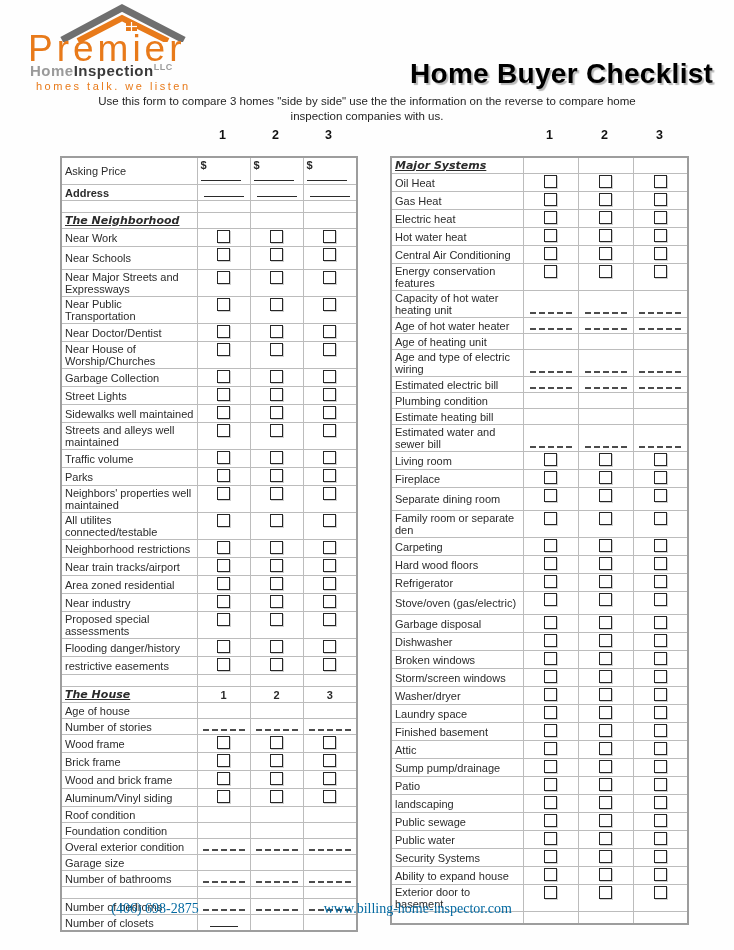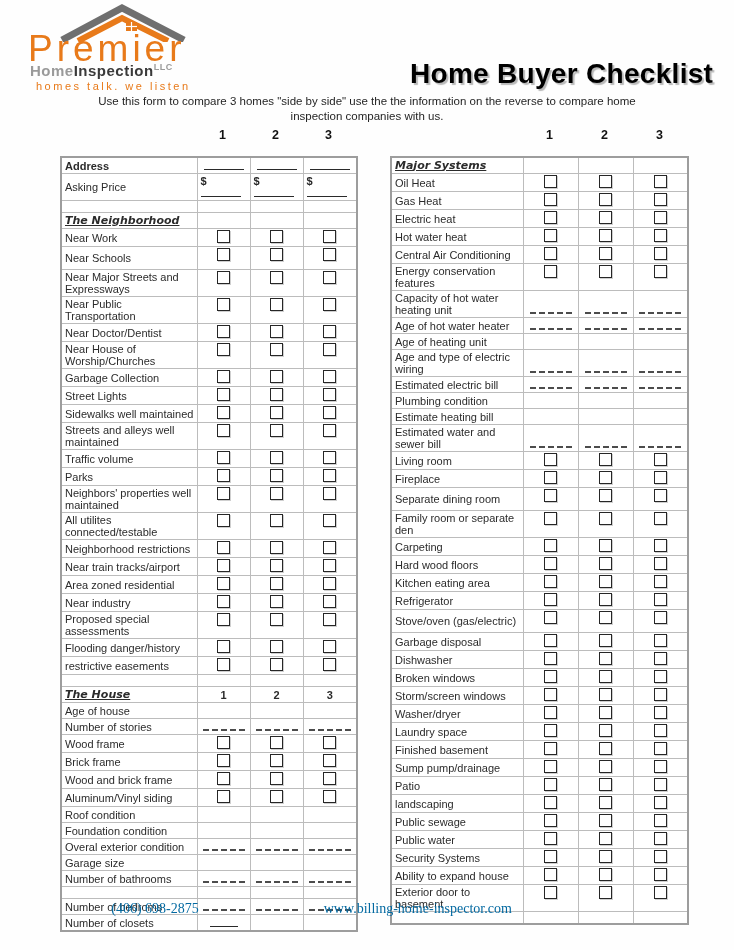--- a/index.html
+++ b/index.html
@@ -99,30 +99,30 @@
 
   <table class="cmp" id="table-left">
     <colgroup>
         <col style="width:136px">
         <col style="width:53px">
         <col style="width:53px">
         <col style="width:54px">
       </colgroup>
     <tbody id="tbody-left">
         <tr>
+          <td class="lbl">Asking Price</td>
+          <td class="v vb" style="text-align: left;"><span class="dollar">$</span><span class="line"></span></td>
+          <td class="v vb" style="text-align: left;"><span class="dollar">$</span><span class="line"></span></td>
+          <td class="v vb" style="text-align: left;"><span class="dollar">$</span><span class="line"></span></td>
+        </tr>
+        <tr>
           <td class="lbl b">Address</td>
           <td class="v vb"><span class="line"></span></td>
           <td class="v vb"><span class="line"></span></td>
           <td class="v vb"><span class="line"></span></td>
-        </tr>
-        <tr>
-          <td class="lbl">Asking Price</td>
-          <td class="v vb" style="text-align: left;"><span class="dollar">$</span><span class="line"></span></td>
-          <td class="v vb" style="text-align: left;"><span class="dollar">$</span><span class="line"></span></td>
-          <td class="v vb" style="text-align: left;"><span class="dollar">$</span><span class="line"></span></td>
         </tr>
         <tr class="spacer">
           <td class="lbl"></td>
           <td class="v"></td>
           <td class="v"></td>
           <td class="v"></td>
         </tr>
         <tr>
           <td class="lbl section-label">The Neighborhood</td>
           <td class="v"></td>
@@ -482,26 +482,20 @@
           <td class="v"><span class="cb"></span></td>
           <td class="v"><span class="cb"></span></td>
         </tr>
         <tr>
           <td class="lbl">Hard wood floors</td>
           <td class="v"><span class="cb"></span></td>
           <td class="v"><span class="cb"></span></td>
           <td class="v"><span class="cb"></span></td>
         </tr>
         <tr>
-          <td class="lbl">Kitchen eating area</td>
-          <td class="v"><span class="cb"></span></td>
-          <td class="v"><span class="cb"></span></td>
-          <td class="v"><span class="cb"></span></td>
-        </tr>
-        <tr>
           <td class="lbl">Refrigerator</td>
           <td class="v"><span class="cb"></span></td>
           <td class="v"><span class="cb"></span></td>
           <td class="v"><span class="cb"></span></td>
         </tr>
         <tr class="tall">
           <td class="lbl">Stove/oven (gas/electric)</td>
           <td class="v"><span class="cb"></span></td>
           <td class="v"><span class="cb"></span></td>
           <td class="v"><span class="cb"></span></td>
@@ -537,20 +531,26 @@
           <td class="v"><span class="cb"></span></td>
         </tr>
         <tr>
           <td class="lbl">Laundry space</td>
           <td class="v"><span class="cb"></span></td>
           <td class="v"><span class="cb"></span></td>
           <td class="v"><span class="cb"></span></td>
         </tr>
         <tr>
           <td class="lbl">Finished basement</td>
+          <td class="v"><span class="cb"></span></td>
+          <td class="v"><span class="cb"></span></td>
+          <td class="v"><span class="cb"></span></td>
+        </tr>
+        <tr>
+          <td class="lbl">Attic</td>
           <td class="v"><span class="cb"></span></td>
           <td class="v"><span class="cb"></span></td>
           <td class="v"><span class="cb"></span></td>
         </tr>
         <tr>
           <td class="lbl">Sump pump/drainage</td>
           <td class="v"><span class="cb"></span></td>
           <td class="v"><span class="cb"></span></td>
           <td class="v"><span class="cb"></span></td>
         </tr>

